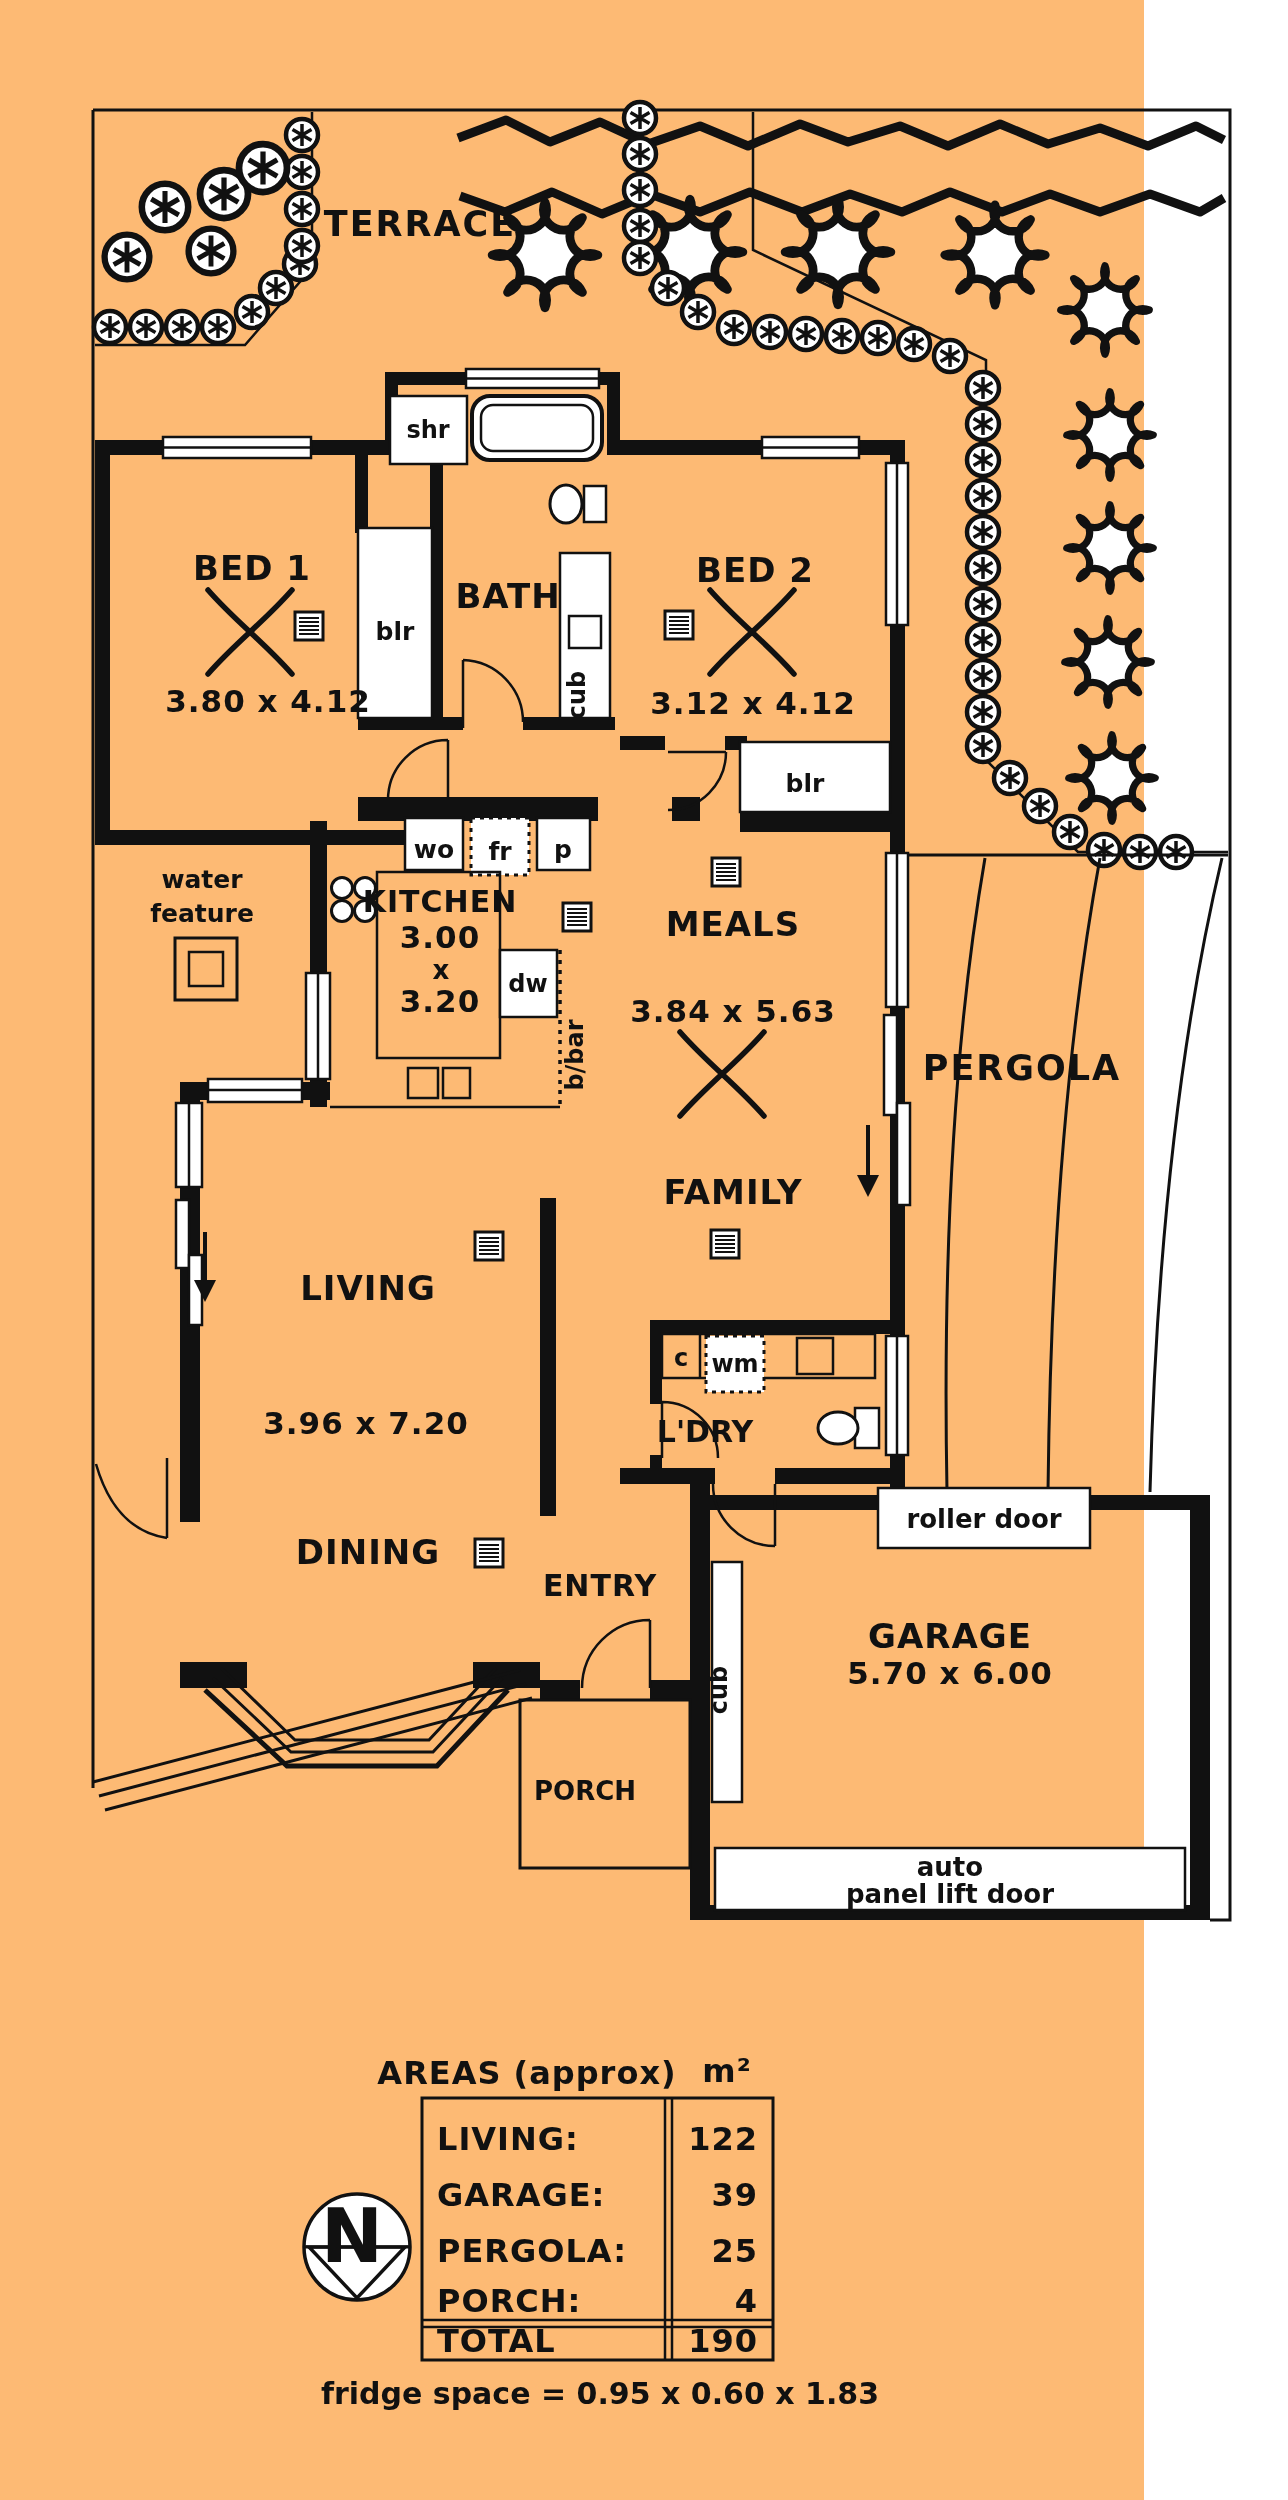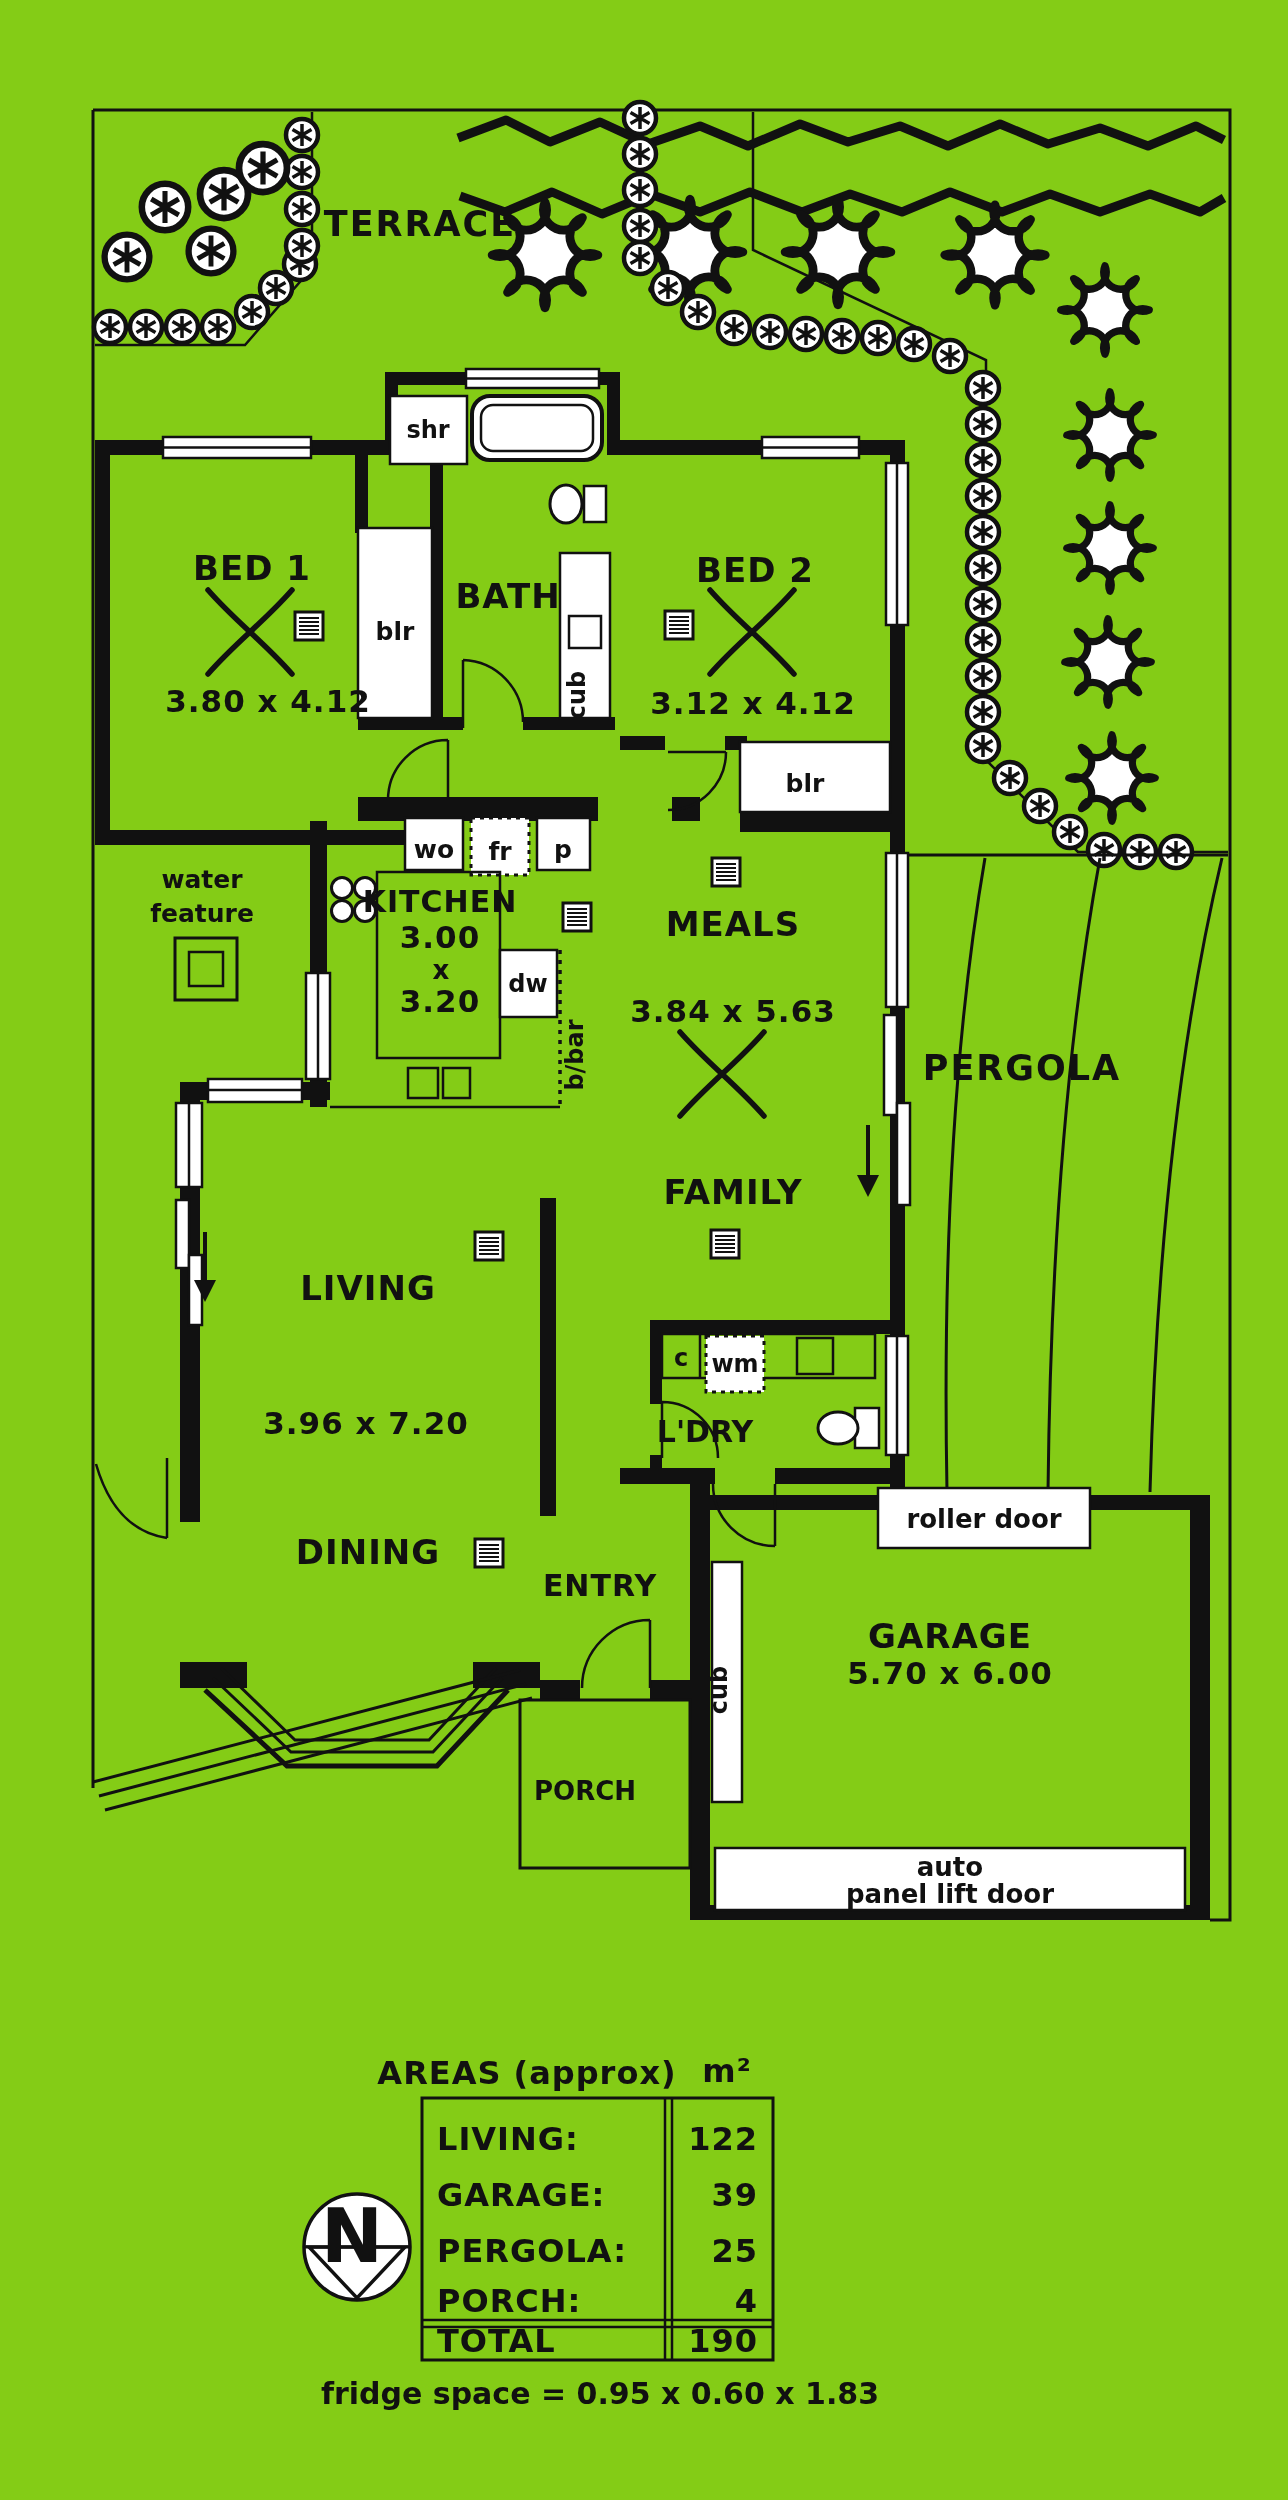--- a/index.html
+++ b/index.html
@@ -1,16 +1,16 @@
 <!DOCTYPE html>
 <html><head>
 <meta charset="utf-8">
 <style>
   html,body{margin:0;padding:0;background:#fff;}
-  .page{width:1288px;height:2500px;position:relative;background:#84cc16;text-align:center;}
+  .page{width:1144px;height:2500px;position:relative;background:#fdba74;text-align:center;}
   svg{display:block;}
   text{font-family:"DejaVu Sans","Liberation Sans",sans-serif;font-weight:bold;fill:#111;}
   .room-label{font-size:34px;letter-spacing:1px;}
   .dim-label{font-size:31px;letter-spacing:1px;}
   .small-label{font-size:25px;}
   .tiny-label{font-size:24px;}
   .zone-label{font-size:35px;letter-spacing:2px;}
   .door-label{font-size:26px;}
   .table-label{font-size:32px;letter-spacing:1px;}
   .wall{fill:#111;stroke:none;}

